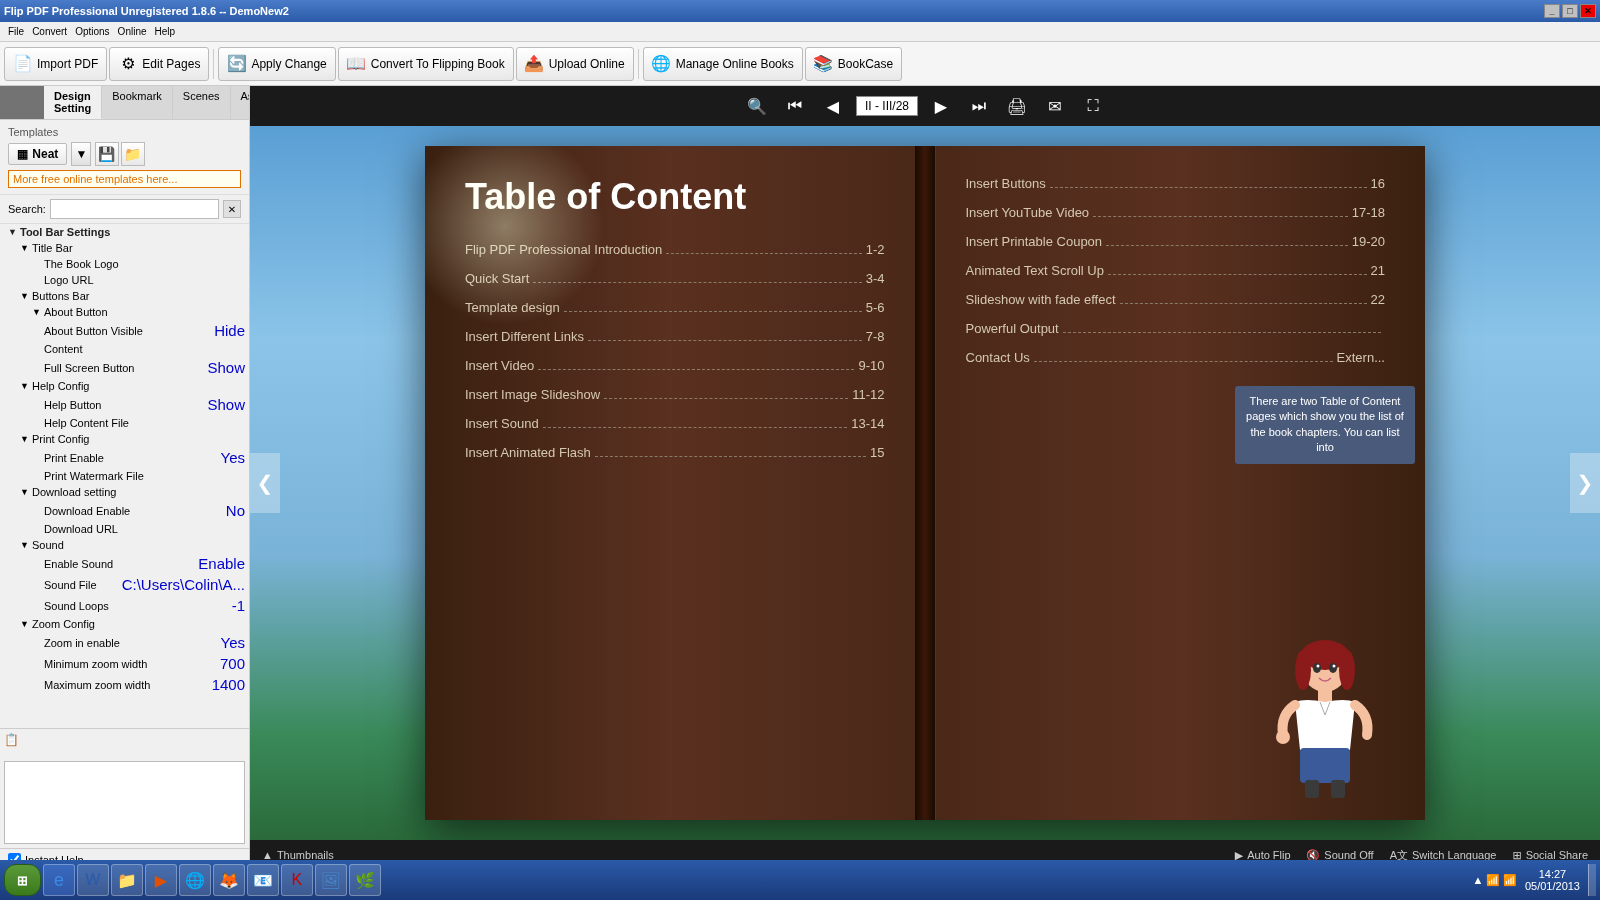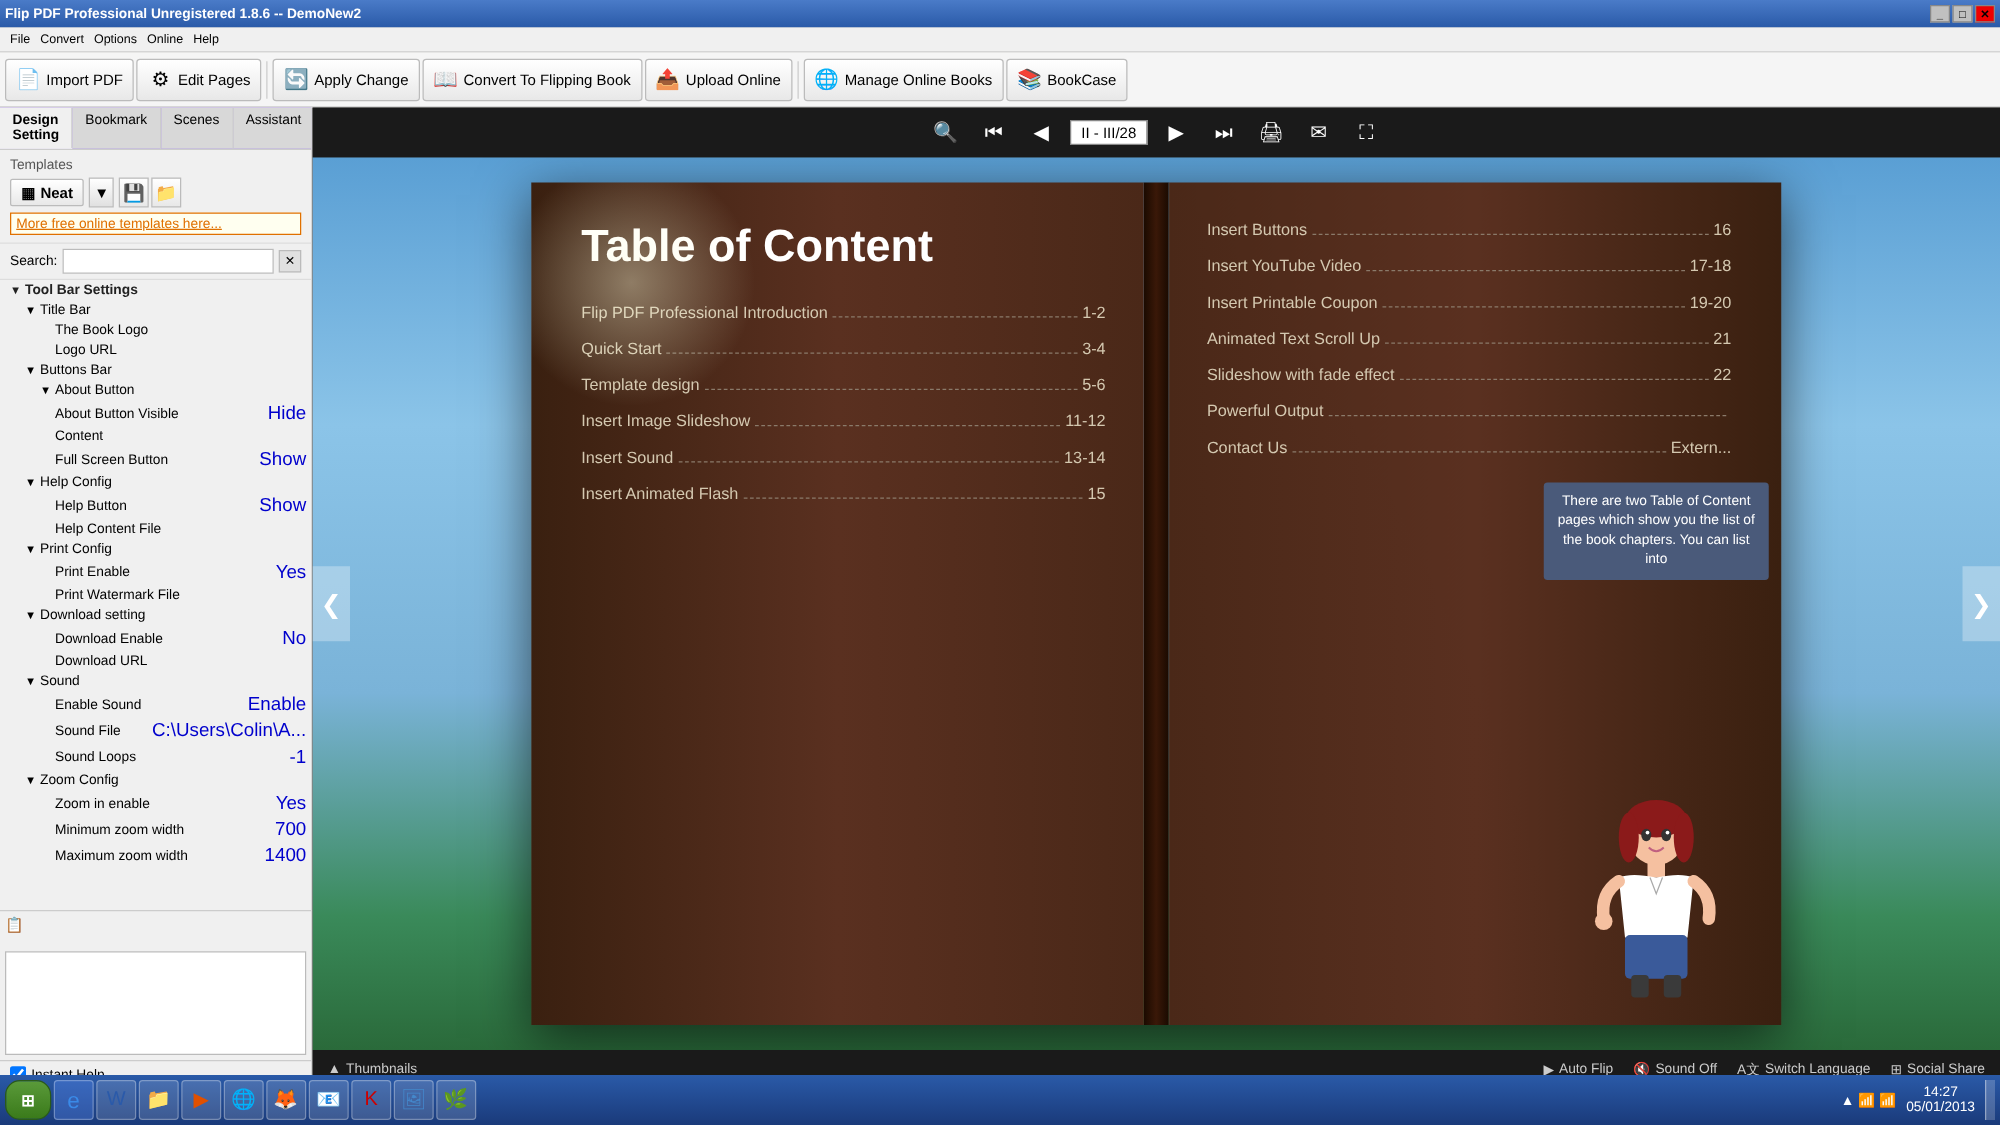--- a/index.html
+++ b/index.html
@@ -81,22 +81,23 @@
       background: #f0f0f0;
       border-right: 1px solid #ccc;
       display: flex;
       flex-direction: column;
       overflow: hidden;
     }
 
     
     .panel-tabs {
       display: flex;
-      background: #8b5cf6;
+      background: #737373;
       border-bottom: 1px solid #ccc;
+      padding-left: 44px;
     }
     .panel-tab {
       padding: 4px 10px;
       font-size: 11px;
       cursor: pointer;
       border-right: 1px solid #ccc;
       background: #d8d8d8;
     }
     .panel-tab.active {
       background: #f0f0f0;
@@ -138,21 +139,20 @@
     .template-save-btn {
       width: 24px; height: 24px;
       background: linear-gradient(to bottom, #fff, #e8e8e8);
       border: 1px solid #bbb;
       display: flex; align-items: center; justify-content: center;
       cursor: pointer; font-size: 14px;
     }
     .more-templates-link {
       color: #e07000;
       font-size: 11px;
-      text-decoration: underline;
       cursor: pointer;
       margin-top: 4px;
       display: block;
       border: 1px solid #e07000;
       padding: 2px 4px;
       background: #fffff0;
     }
 
     
     .search-section {
@@ -608,20 +608,30 @@
             <span class="toc-title">Quick Start</span>
             <span class="toc-dots"></span>
             <span class="toc-num">3-4</span>
           </div>
           <div class="toc-entry">
             <span class="toc-title">Template design</span>
             <span class="toc-dots"></span>
             <span class="toc-num">5-6</span>
           </div>
           <div class="toc-entry">
+            <span class="toc-title">Insert Different Links</span>
+            <span class="toc-dots"></span>
+            <span class="toc-num">7-8</span>
+          </div>
+          <div class="toc-entry">
+            <span class="toc-title">Insert Video</span>
+            <span class="toc-dots"></span>
+            <span class="toc-num">9-10</span>
+          </div>
+          <div class="toc-entry">
             <span class="toc-title">Insert Image Slideshow</span>
             <span class="toc-dots"></span>
             <span class="toc-num">11-12</span>
           </div>
           <div class="toc-entry">
             <span class="toc-title">Insert Sound</span>
             <span class="toc-dots"></span>
             <span class="toc-num">13-14</span>
           </div>
           <div class="toc-entry">

